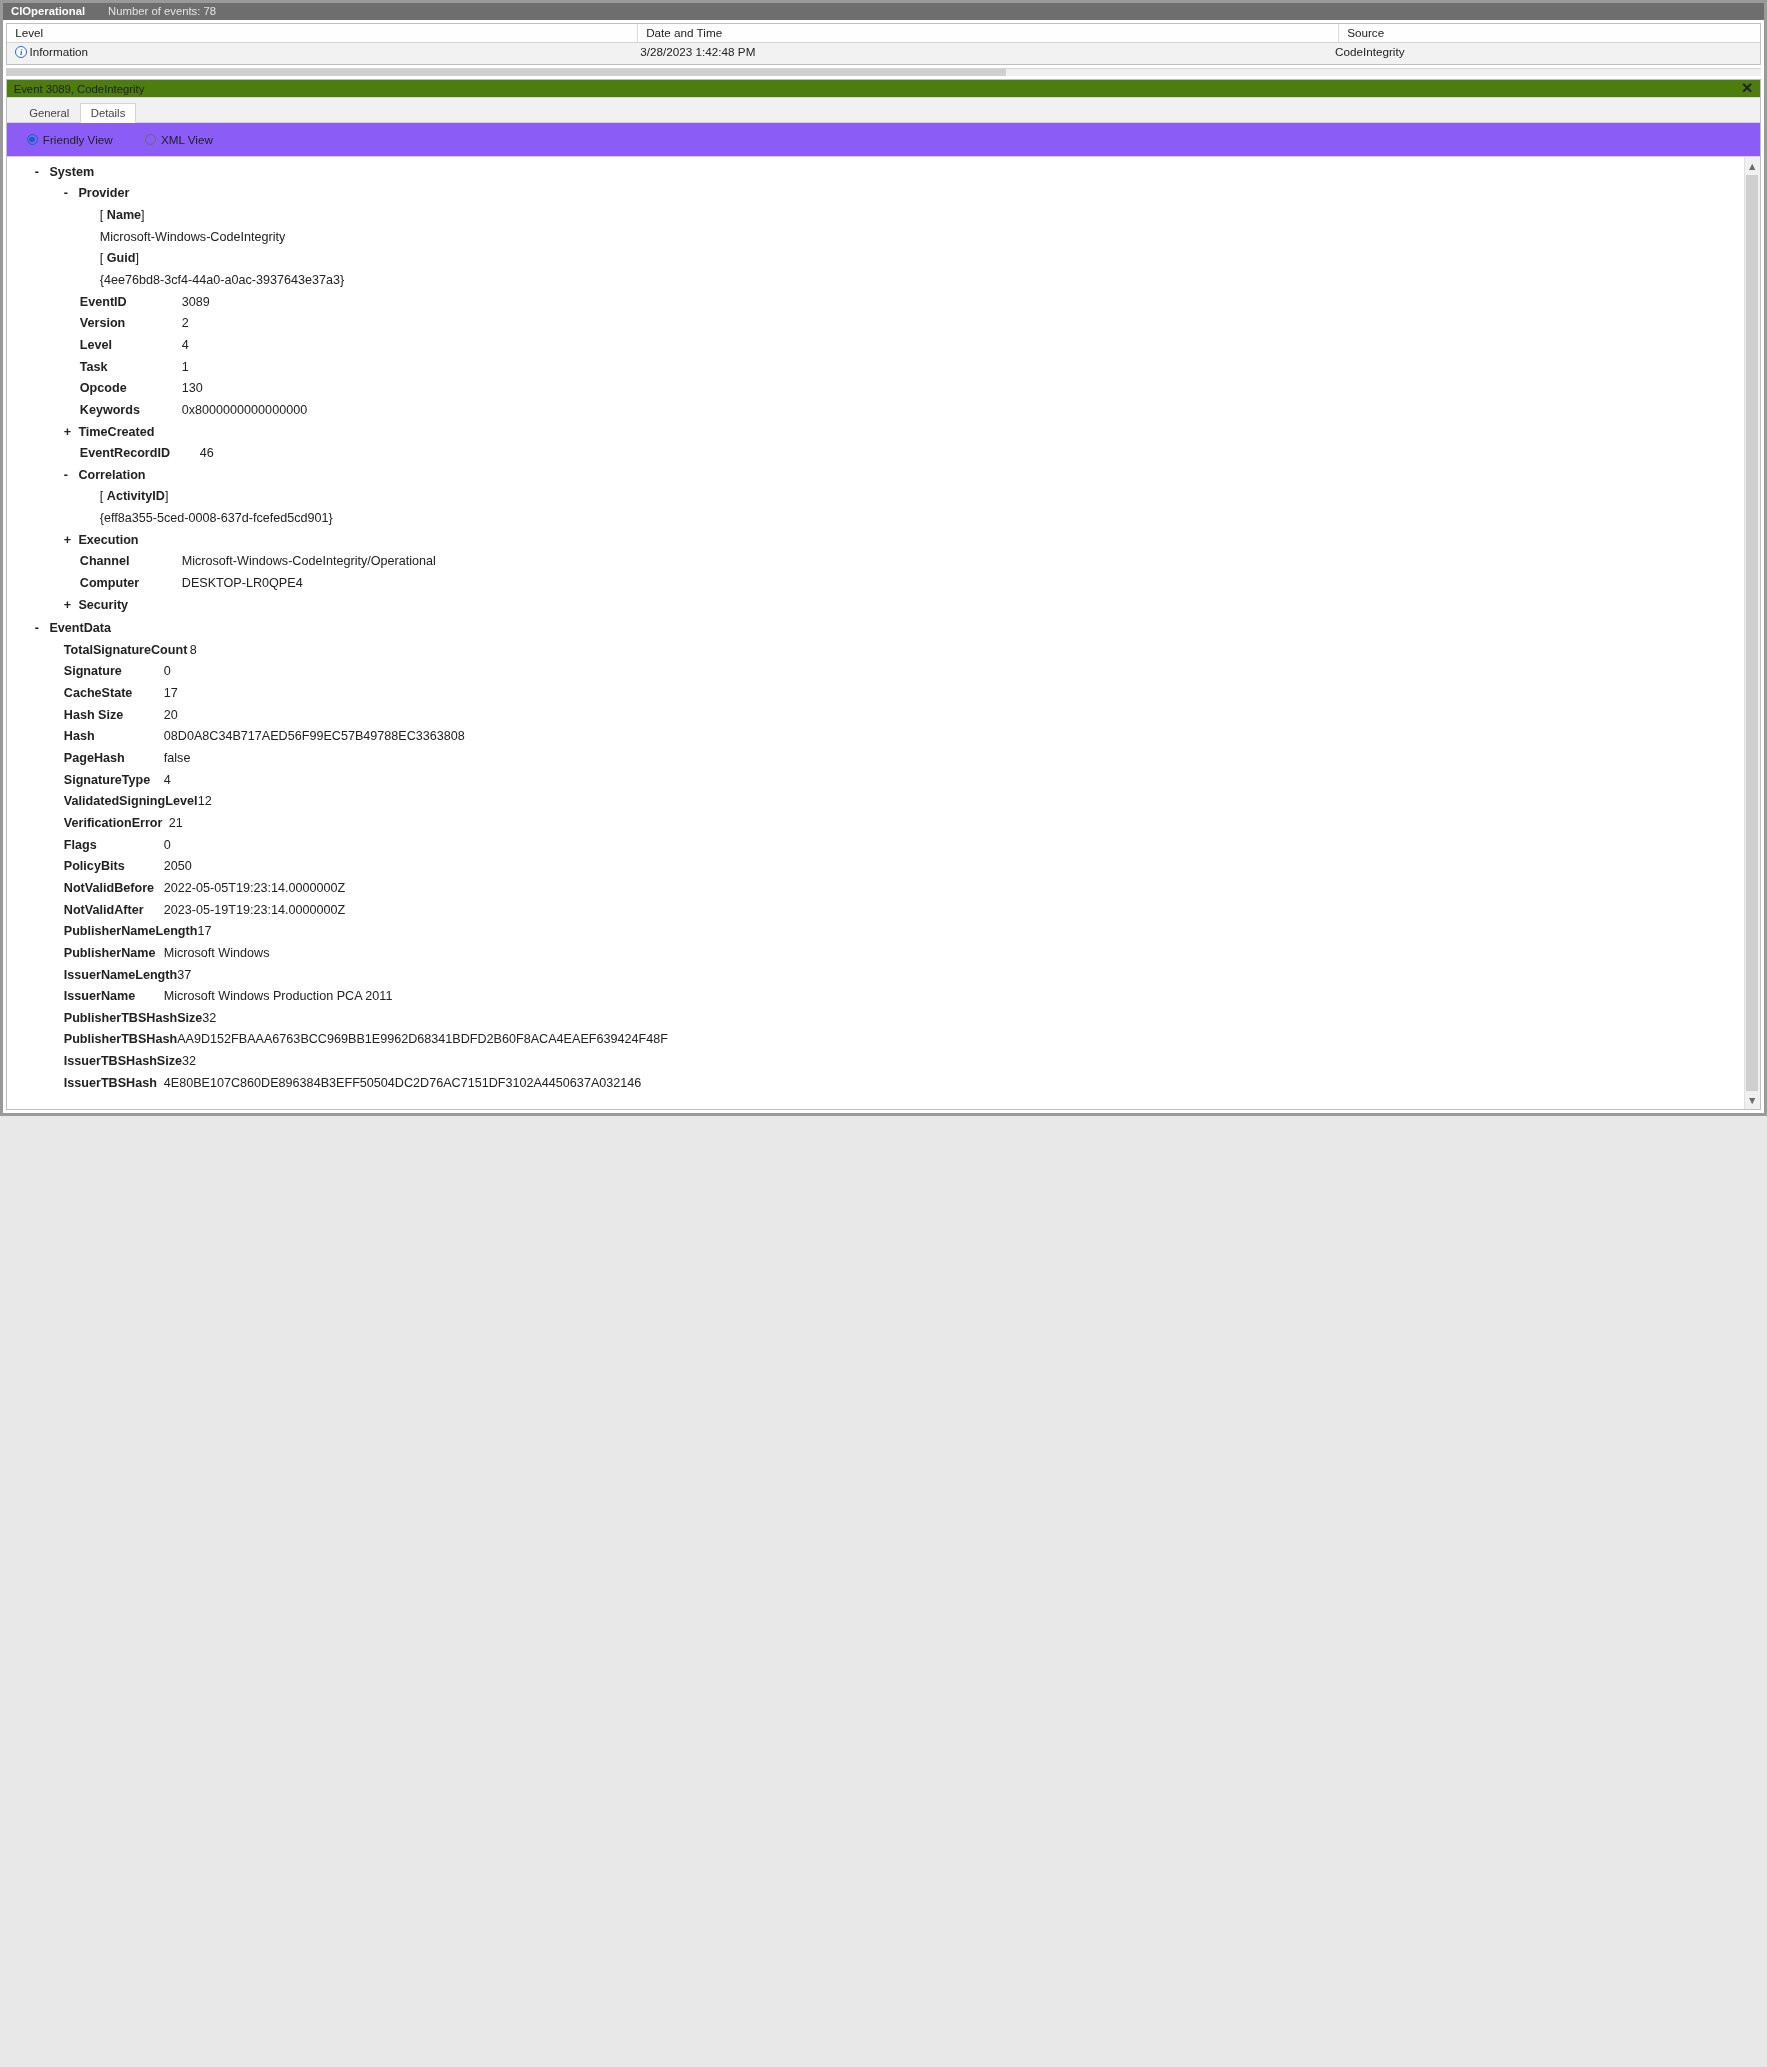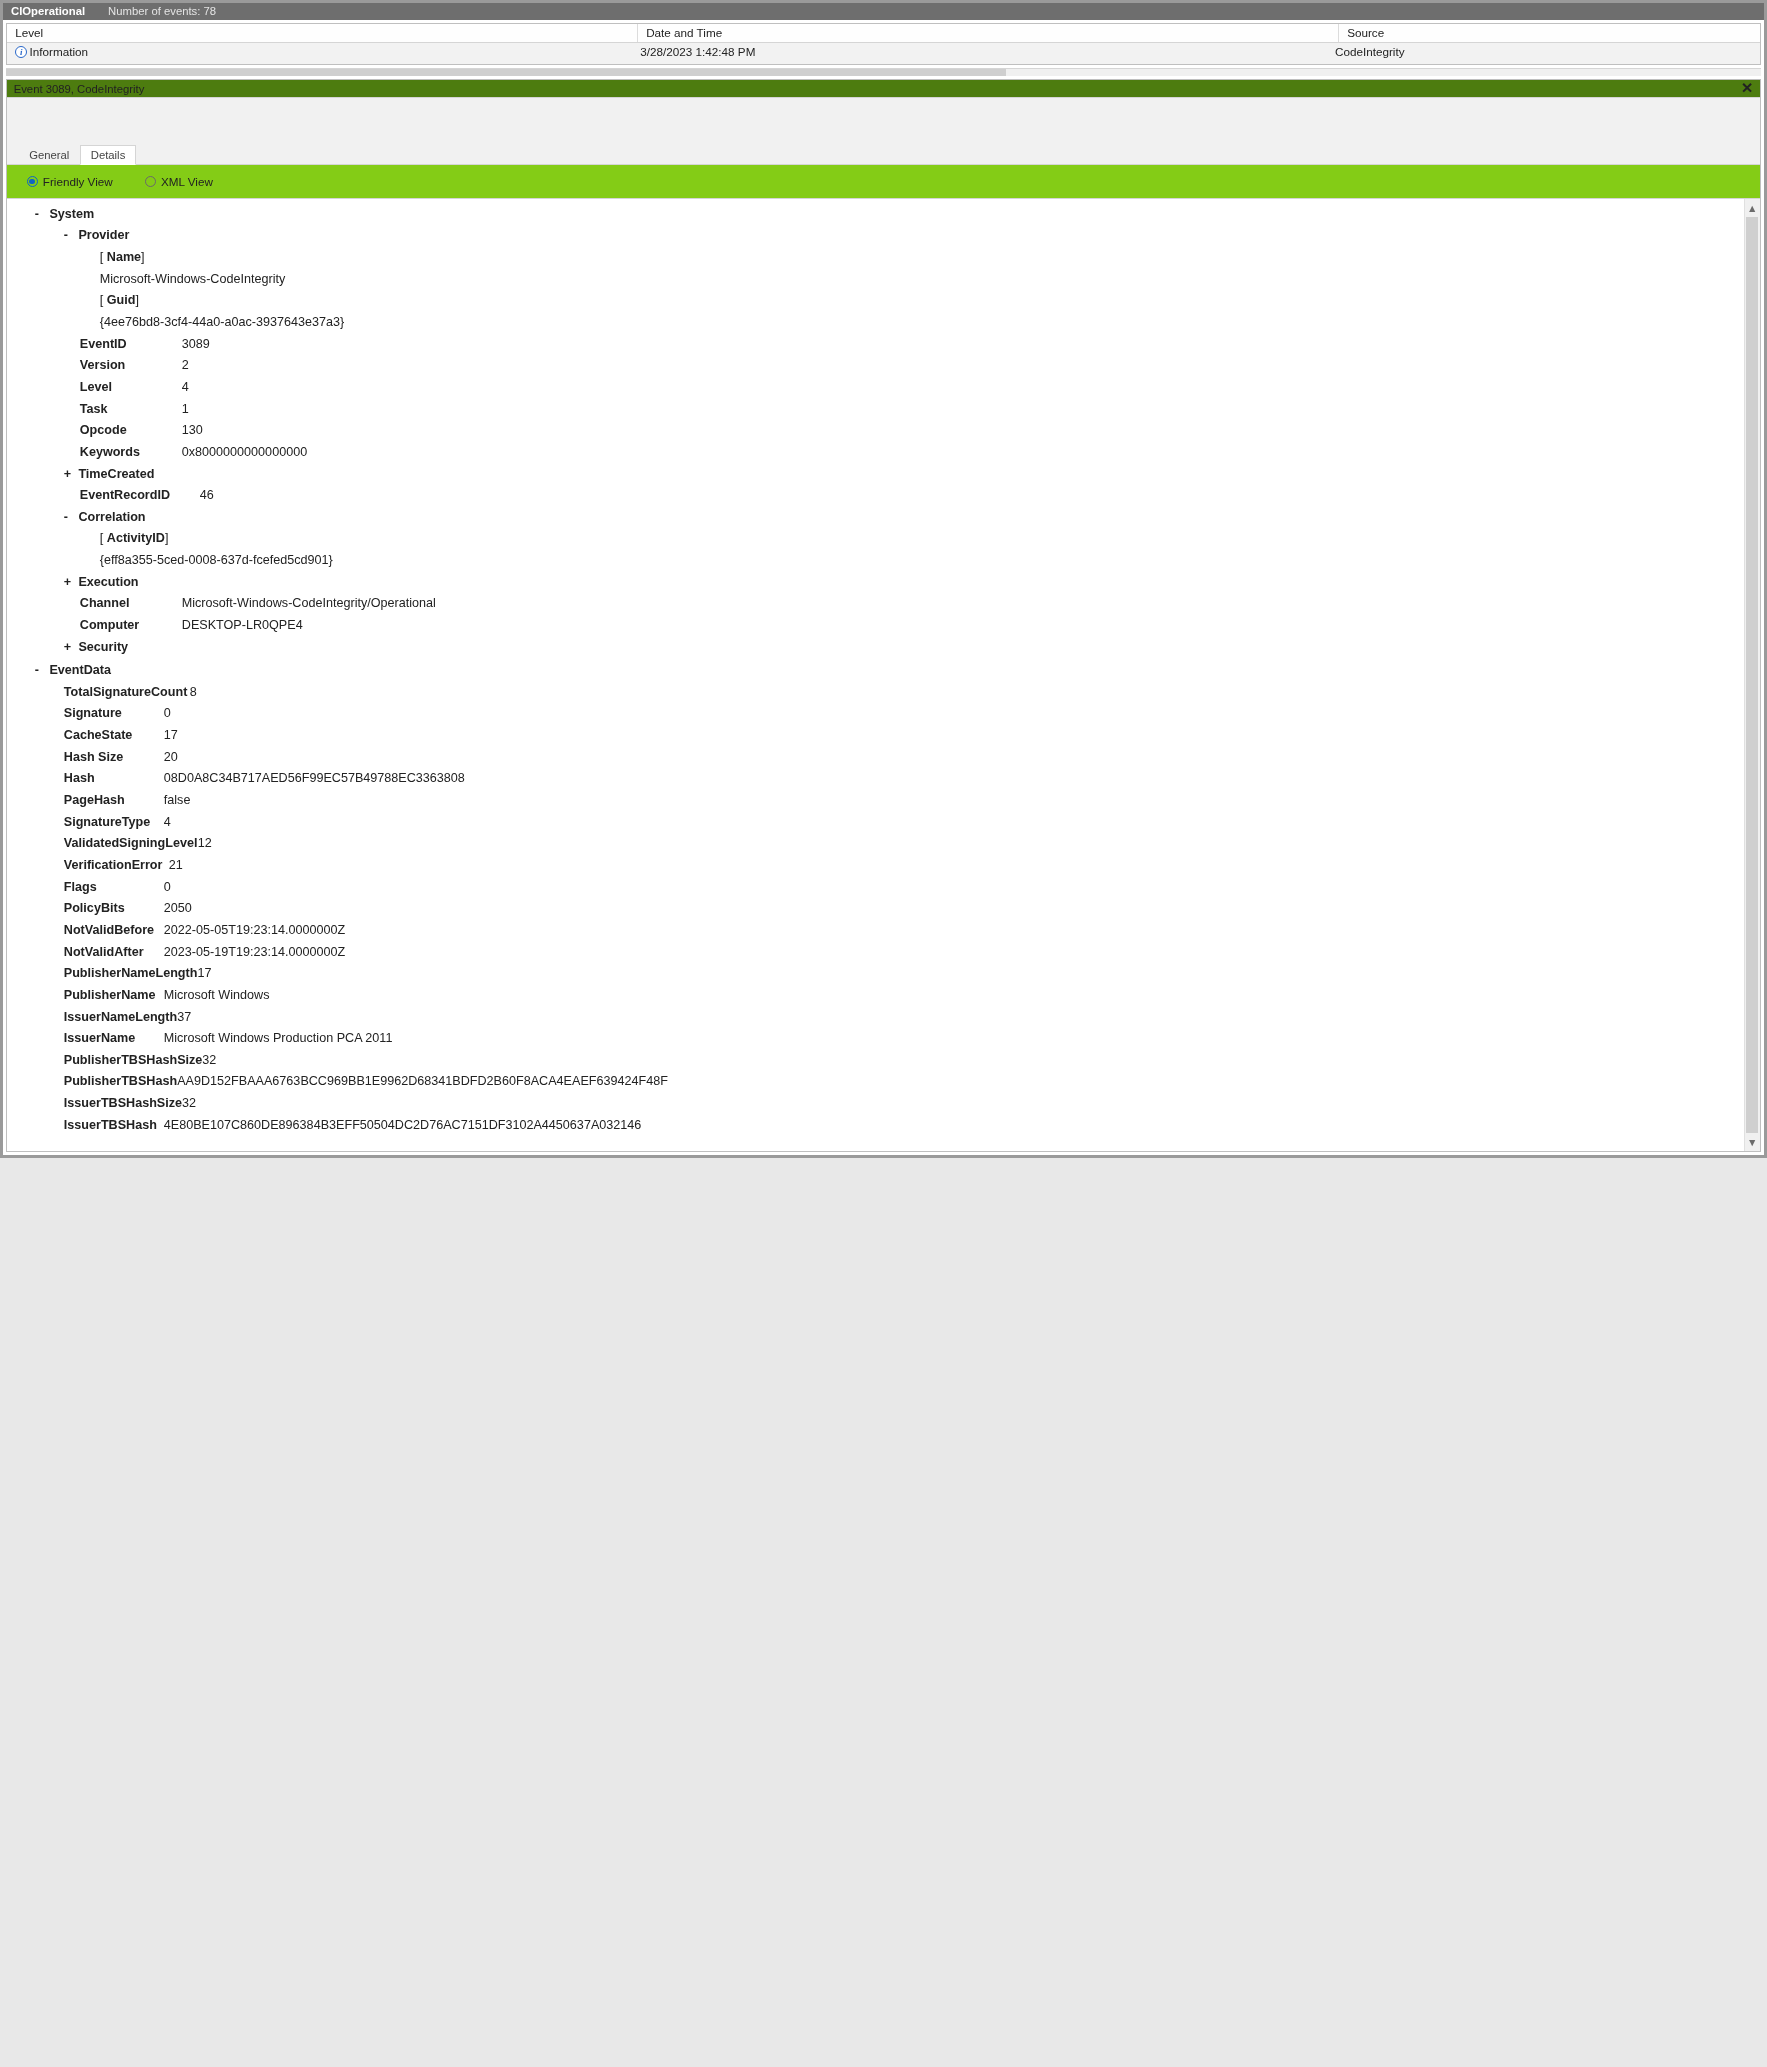--- a/index.html
+++ b/index.html
@@ -92,31 +92,30 @@
     font-size: 11.3px;
     border-bottom: 0.8px solid #d5d5d5;
   }
   .tab {
     padding: 3.2px 9.7px;
     border: 0.8px solid transparent;
     border-bottom: none;
     color: #444;
     position: relative;
     bottom: -0.8px;
-    margin-top: 42px;
   }
   .tab.active {
     background: #fff;
     border-color: #d5d5d5;
     border-bottom: 0.8px solid #fff;
   }
   .viewmode {
     display: flex; gap: 32px;
     padding: 9.7px 19.4px;
-    background: #84cc16;
+    background: #8b5cf6;
     border-bottom: 0.8px solid #d5d5d5;
     align-items: center;
     font-size: 11.7px;
   }
   .radio {
     width: 11.3px; height: 11.3px; border-radius:50%;
     border: 1.2px solid #6a6a6a;
     display:inline-flex; align-items:center; justify-content:center;
     margin-right: 4.9px;
   }

